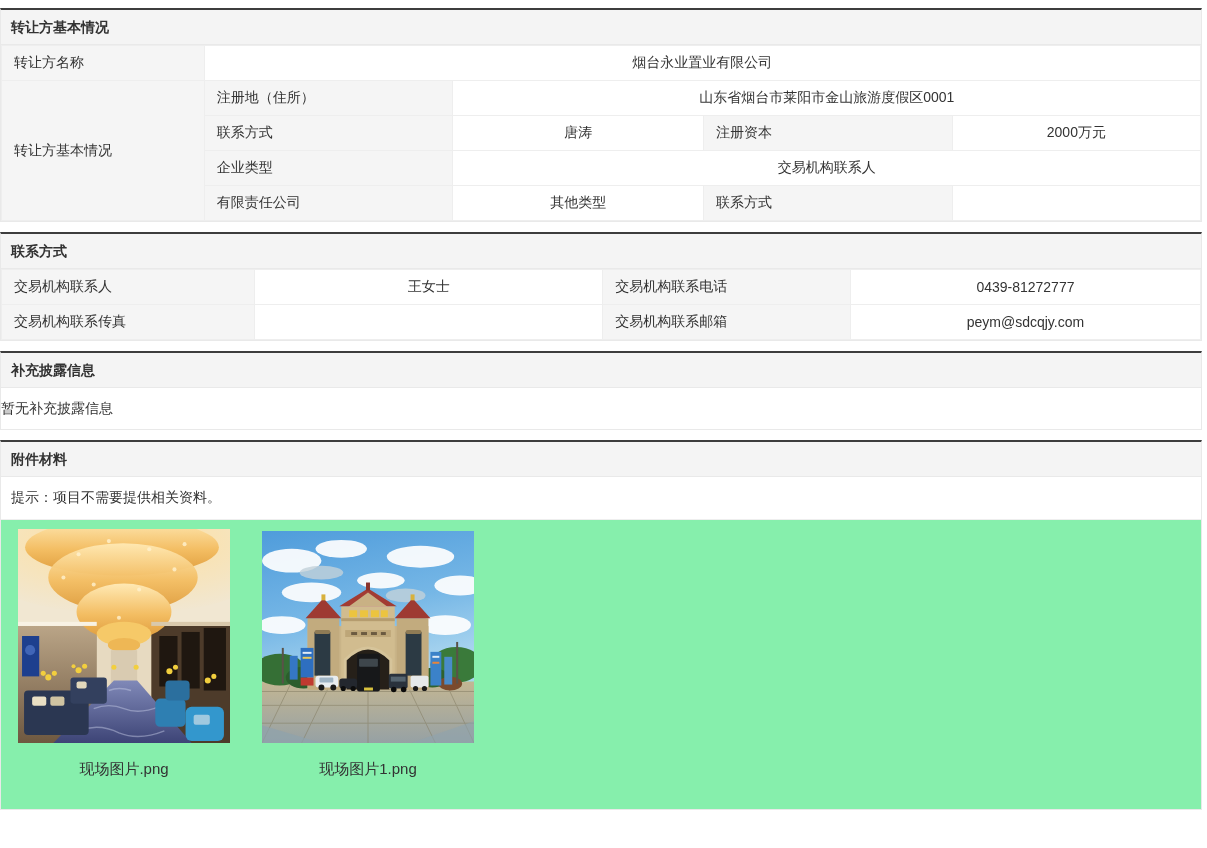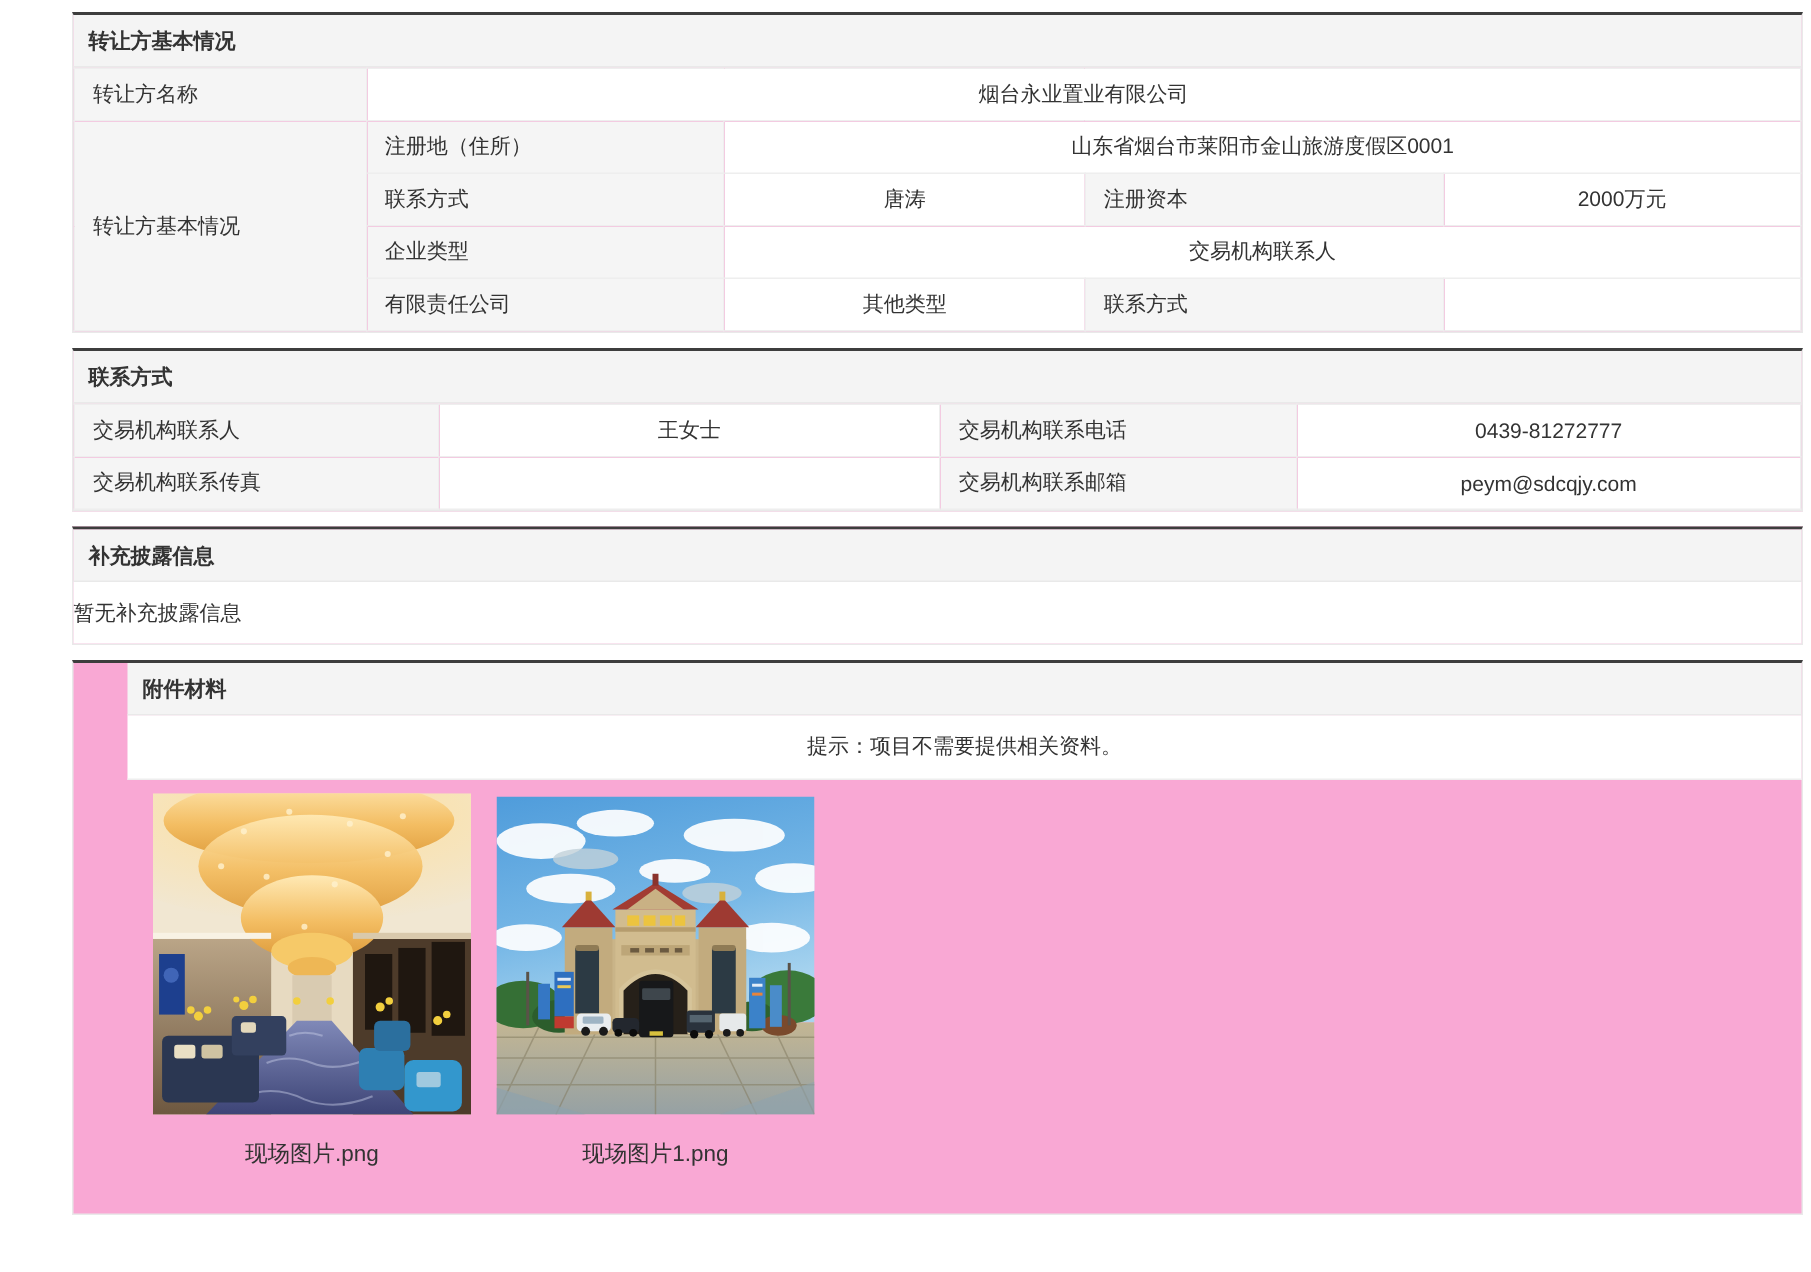--- a/index.html
+++ b/index.html
@@ -7,47 +7,46 @@
   body {
     width:1207px; height:848px; overflow:hidden;
     font-family:"Liberation Sans", sans-serif;
     font-size:14px; color:#333;
   }
   .page { padding:8px 5px 0 0; }
   .sec {
     border:1px solid #e9e9e9;
     border-top:2px solid #3d3d3d;
     margin-bottom:10px;
-    background:#f9a8d4;
-    margin-left:48px;
+    background:#86efac;
   }
   .sec-header {
     height:35px; line-height:35px;
     background:#f4f4f4;
     border-bottom:1px solid #e9e9e9;
     font-weight:bold; padding-left:10px;
     color:#333;
   }
   table.grid { width:100%; border-collapse:collapse; table-layout:fixed; }
   table.grid td {
     height:35px; border:1px solid #eeeeee;
     padding:2px 12px; color:#333;
     overflow:hidden; white-space:nowrap;
   }
   td.lbl { background:#f5f5f5; }
   td.val { background:#ffffff; text-align:center; }
   .empty-row {
     height:41px; line-height:41px; text-align:left; background:#fff;
   }
   .tip-row {
-    padding:12px 10px; border-bottom:1px solid #eeeeee; background:#fff;text-align:center;
+    padding:12px 10px; border-bottom:1px solid #eeeeee; background:#fff;
   }
   .attach-wrap {
     padding:9px 0 30px 17px;
-    display:flex; align-items:flex-end; gap:17px;
+    display:flex; align-items:flex-end; gap:32px;
   }
   .attach-item { width:212px; }
   .thumb {
     width:100%; display:block; cursor:pointer;
   }
   .thumb svg { display:block; width:100%; height:auto; }
   .attach-caption {
     margin-top:17px; text-align:center; font-size:15px; color:#333;
   }
 </style>
@@ -120,21 +119,21 @@
       </tr>
     </tbody>
       </table>
   </div>
 
   <div class="sec">
     <div class="sec-header">补充披露信息</div>
     <div class="empty-row">暂无补充披露信息</div>
   </div>
 
-  <div class="sec" style="margin-bottom:0;padding-left:36px;">
+  <div class="sec" style="margin-bottom:0;">
     <div class="sec-header">附件材料</div>
     <div class="tip-row">提示：项目不需要提供相关资料。</div>
 
     <div class="attach-wrap">
 
       <div class="attach-item">
         <div class="thumb">
           <svg viewBox="0 0 210 212" xmlns="http://www.w3.org/2000/svg">
             <defs>
               <linearGradient id="gold" x1="0" y1="0" x2="0" y2="1">

